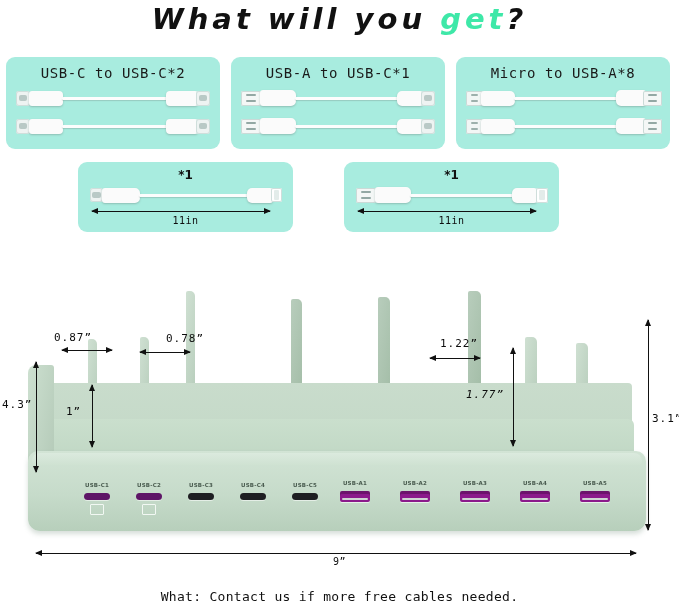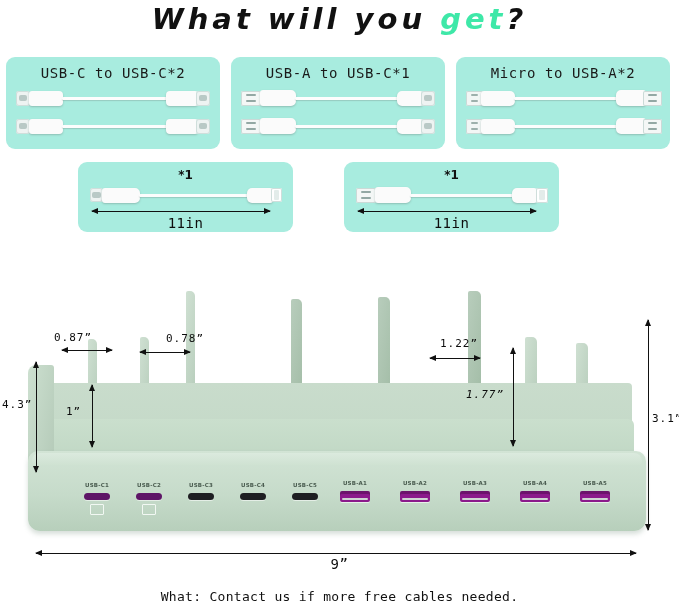--- a/index.html
+++ b/index.html
@@ -111,21 +111,21 @@
     content:"";position:absolute;left:-3px;
     width:0;height:0;border-left:3.5px solid transparent;border-right:3.5px solid transparent;
   }
   .dimv:before{top:-1px;border-bottom:7px solid #111;}
   .dimv:after{bottom:-1px;border-top:7px solid #111;}
   .dimlbl{
     position:absolute;
     font-family:"DejaVu Sans Mono", monospace;
     font-size:11px;color:#0d0d0d;white-space:nowrap;letter-spacing:1px;
   }
-  .dimlbl.sm{font-size:14px;letter-spacing:.5px;}
+  .dimlbl.sm{font-size:10px;letter-spacing:.5px;}
 
   
   .station{position:absolute;left:28px;top:275px;width:620px;height:270px;}
   .divider{
     position:absolute;bottom:86px;
     background:linear-gradient(100deg,#cfe0d2 0%,#bdd2c1 55%,#a9c2ae 100%);
     border-radius:2px 5px 3px 2px;
   }
   .divider.dark{
     background:linear-gradient(100deg,#b8cdbc 0%,#a7c0ab 60%,#97b49c 100%);
@@ -242,21 +242,21 @@
           <i class="b"></i>
       </div>
       <div class="plug body" style="left:19px;width:36px;height:16px;margin-top:-8px;border-radius:3px 5px 5px 3px;"></div>
       <div class="wire" style="left:54px;width:104px;"></div>
       <div class="plug body" style="left:156px;width:26px;height:15px;margin-top:-7.5px;border-radius:5px 3px 3px 5px;"></div>
       <div class="tip-c" style="left:180px;width:14px;height:15px;margin-top:-7.5px;"></div>
     </div>
   </div>
 
   <div class="cbox" style="left:456px;top:57px;width:214px;height:92px;">
-    <div class="caption">Micro to USB-A*2</div>
+    <div class="caption">Micro to USB-A*8</div>
 
     <div class="cable" style="left:10px;top:30px;width:194px;height:22px;">
       <div class="tip-m" style="left:0;width:17px;height:15px;margin-top:-7.5px;">
         <i class="t"></i>
           <i class="b"></i>
       </div>
       <div class="plug body" style="left:15px;width:34px;height:15px;margin-top:-7.5px;border-radius:3px 5px 5px 3px;"></div>
       <div class="wire" style="left:48px;width:104px;"></div>
       <div class="plug body" style="left:150px;width:30px;height:16px;margin-top:-8px;border-radius:5px 3px 3px 5px;"></div>
       <div class="tip-a" style="left:177px;width:19px;height:15px;margin-top:-7.5px;">

